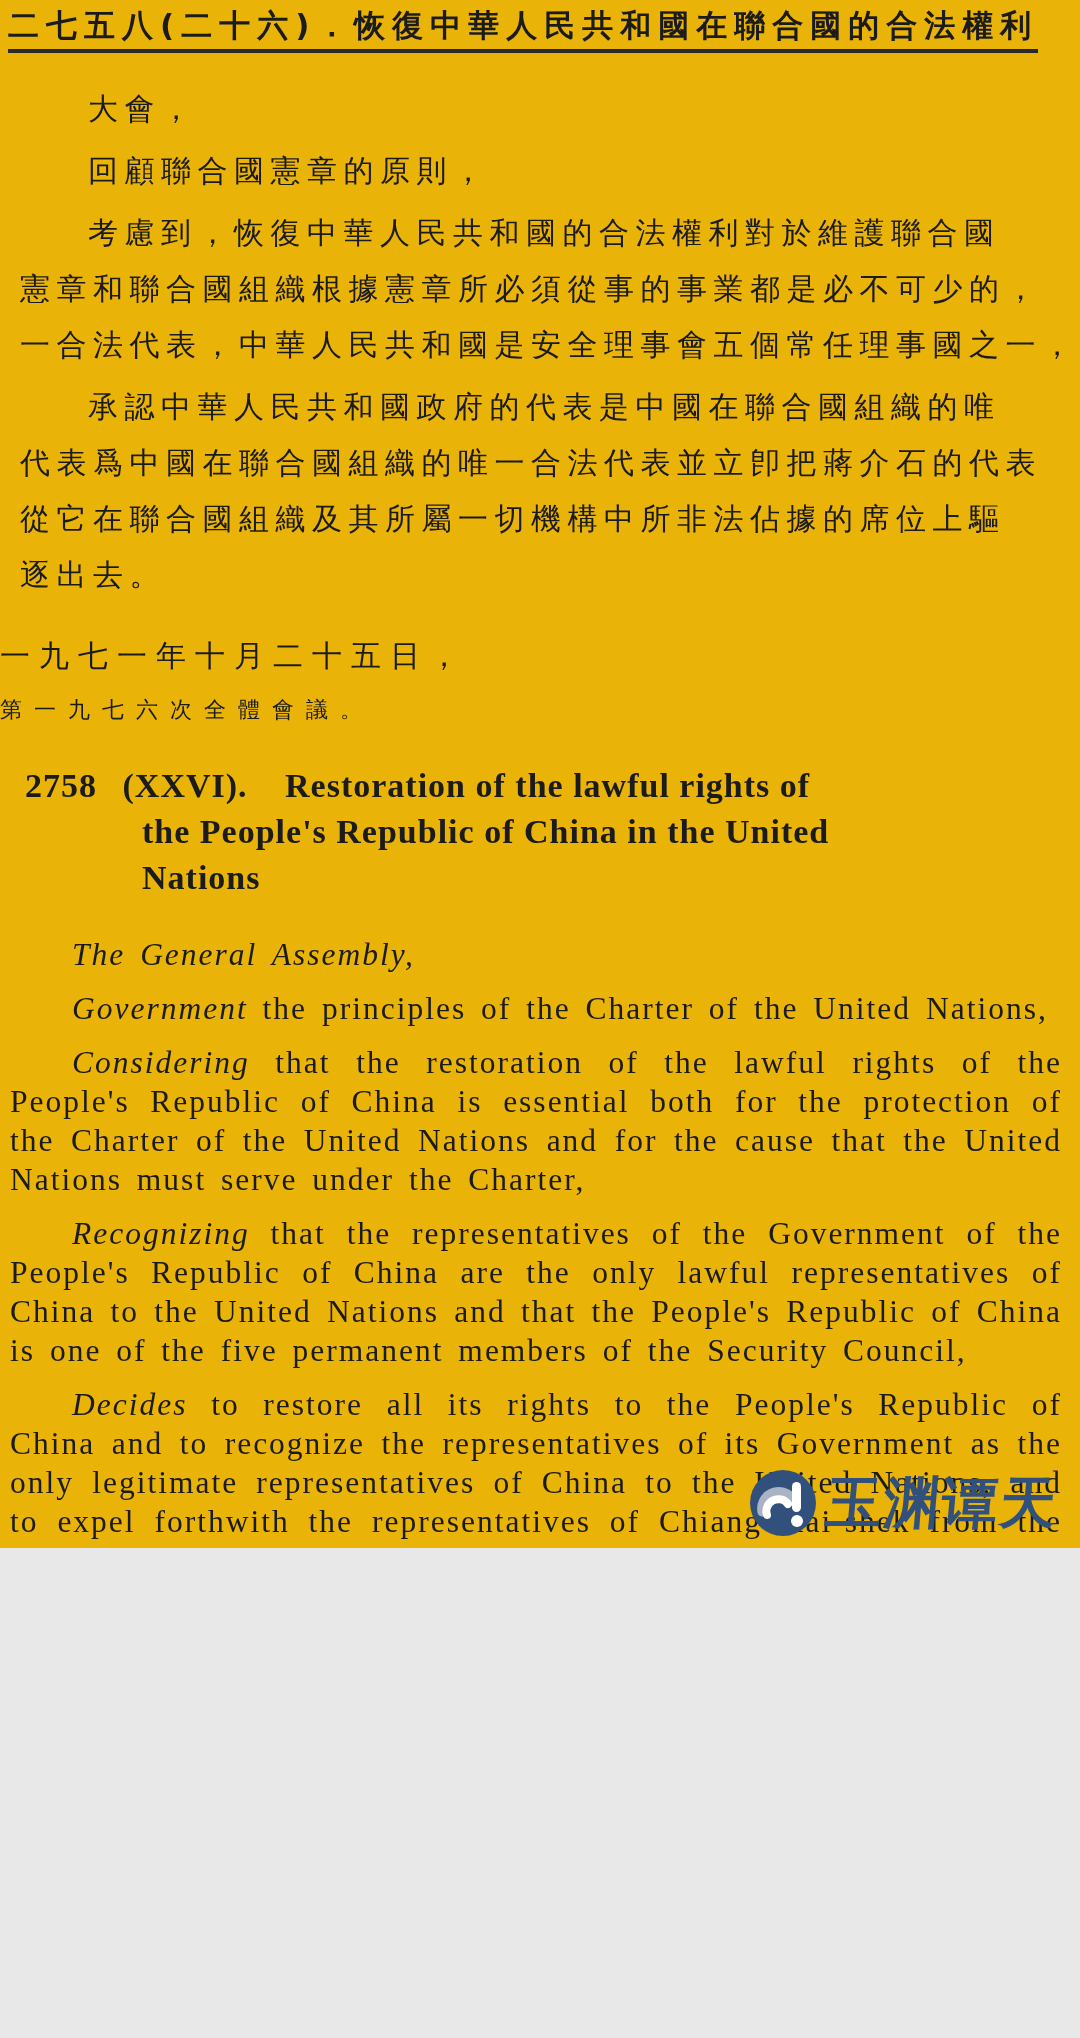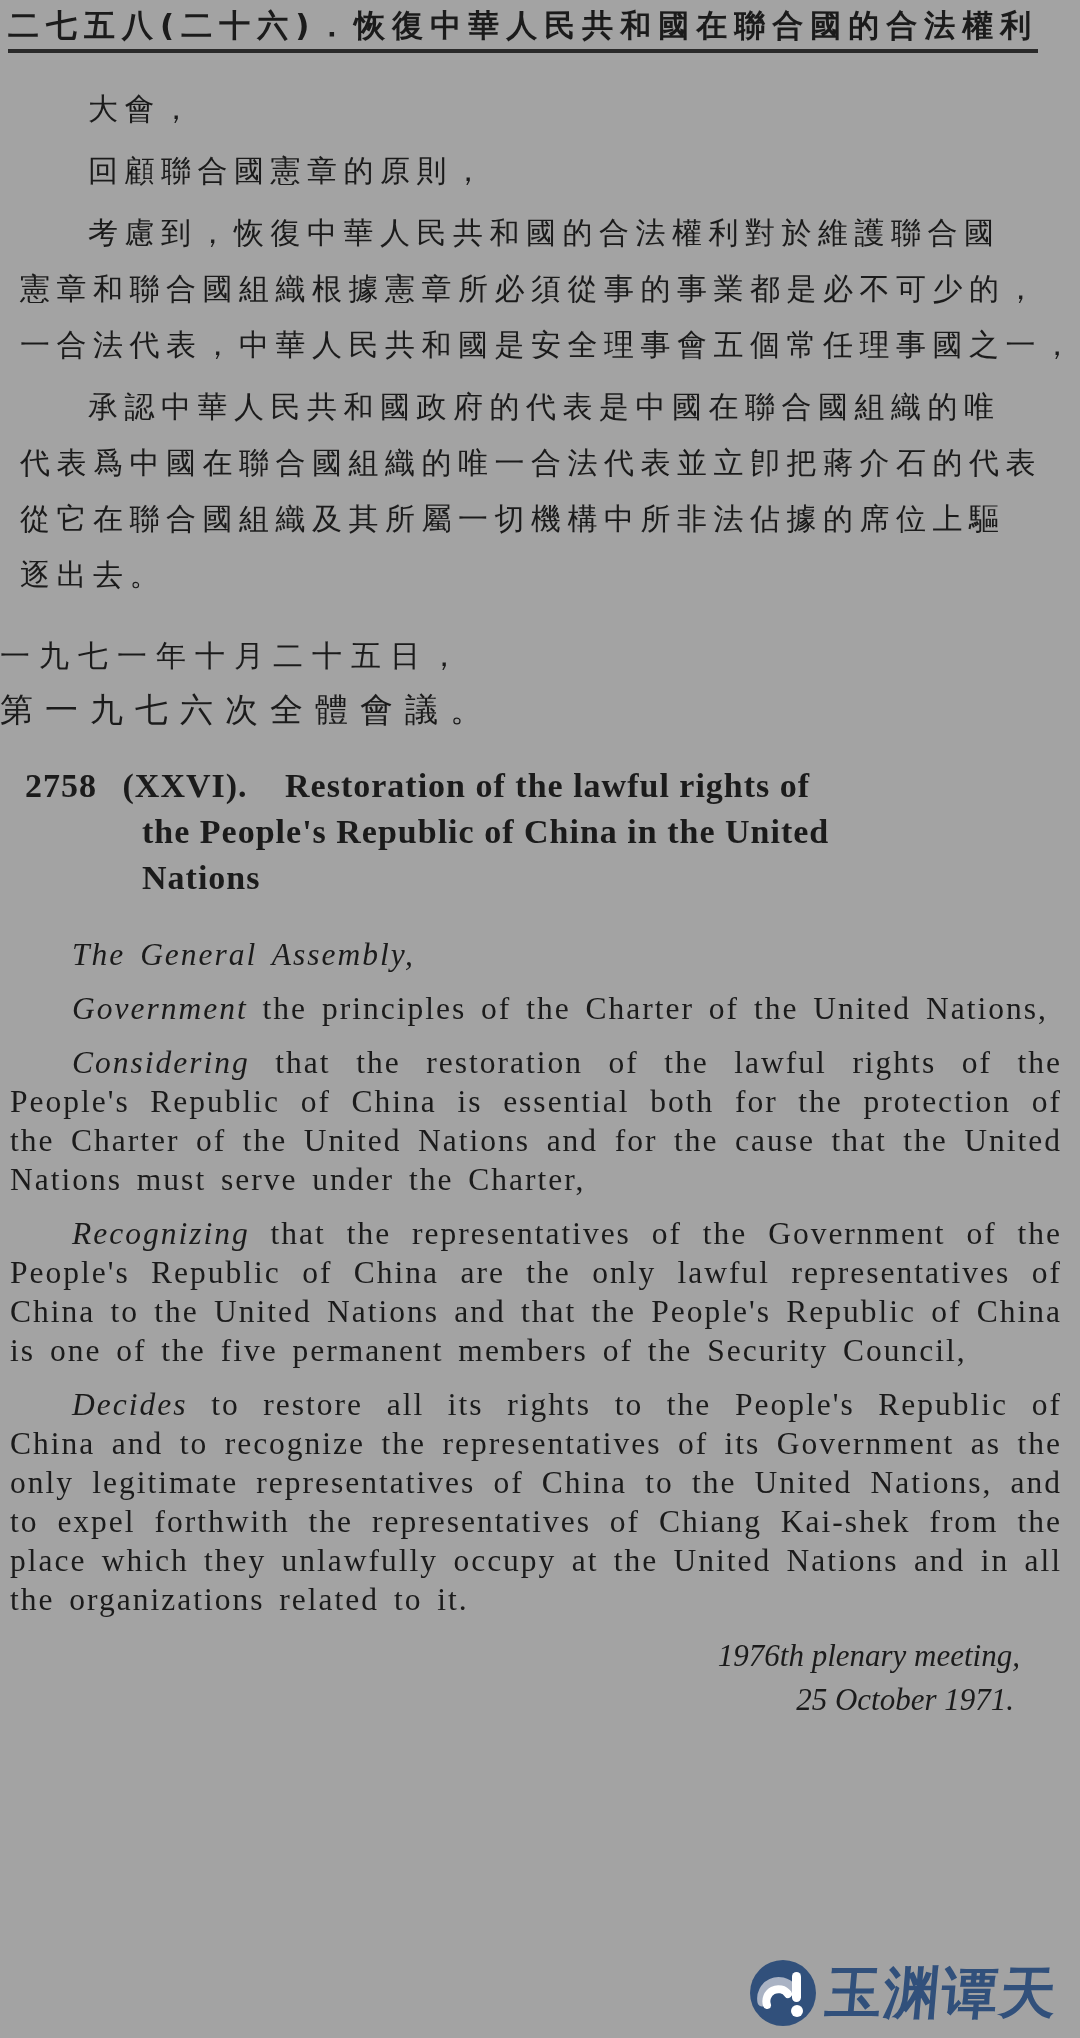--- a/index.html
+++ b/index.html
@@ -1,20 +1,20 @@
 <!DOCTYPE html>
 <html><head>
 <meta charset="utf-8">
 <style>
   html,body{margin:0;padding:0;background:#e8e8e8;}
   .page{
     position:relative;
-    width:1080px;height:2038px;
+    width:1080px;height:1548px;
     margin:0 auto;
-    background:#a3a3a3;
+    background:#eab308;
     color:#1b1b1b;
     overflow:hidden;
     font-family:"Liberation Serif", serif;
   }
   
   .zh{
     font-family:"DejaVu Sans", sans-serif;
   }
   .zh-title{
     display:inline-block;
@@ -41,21 +41,21 @@
   .zh-line.para-start{margin-top:6px;}
   .zh-dates{
     margin-top:26px;
     text-align:left;
   }
   .zh-date-1{
     font-size:30px;letter-spacing:9px;line-height:54px;
     padding-right:52px;
   }
   .zh-date-2{
-    font-size:33px;letter-spacing:12px;line-height:54px;
+    font-size:22px;letter-spacing:12px;line-height:54px;
     padding-right:78px;
   }
   
   .en-heading{
     margin:26px 0 0 25px;
     font-weight:bold;
     font-size:34px;
     line-height:46px;
     letter-spacing:1px;
   }

